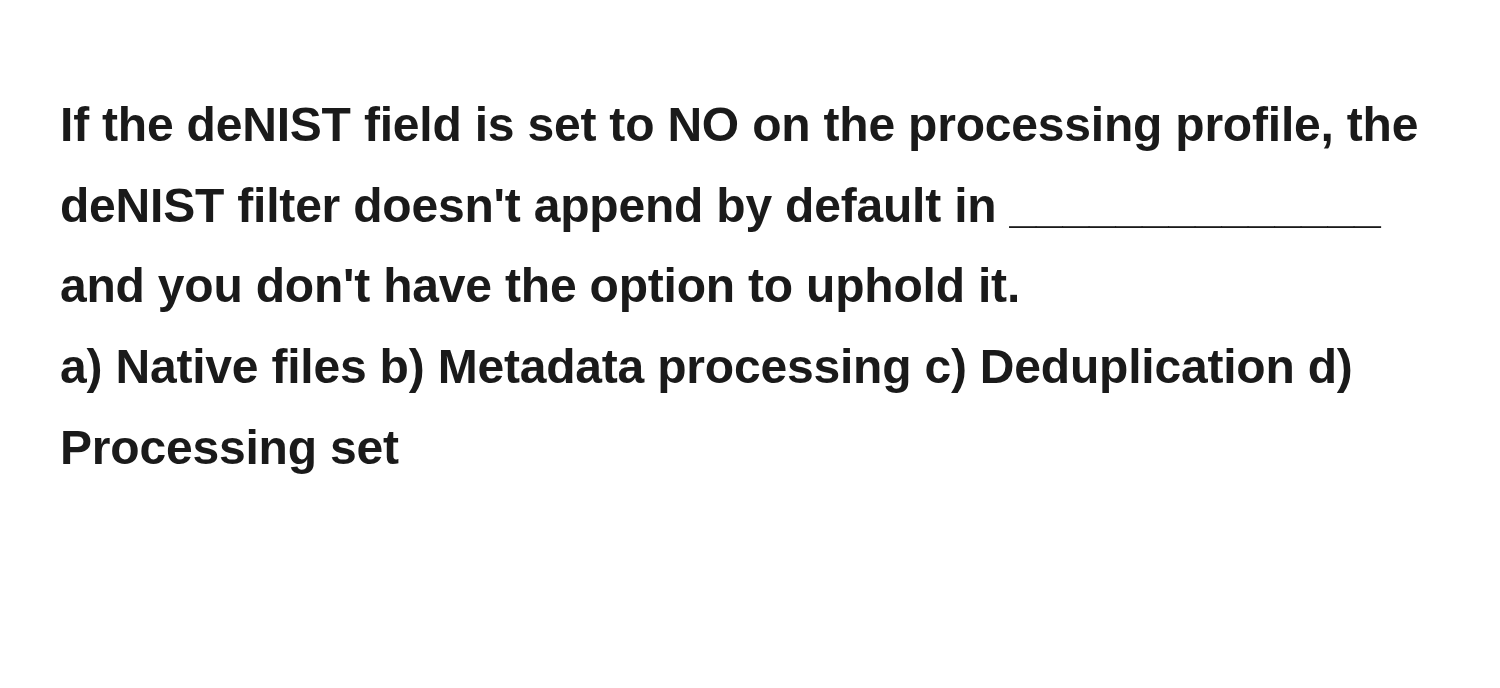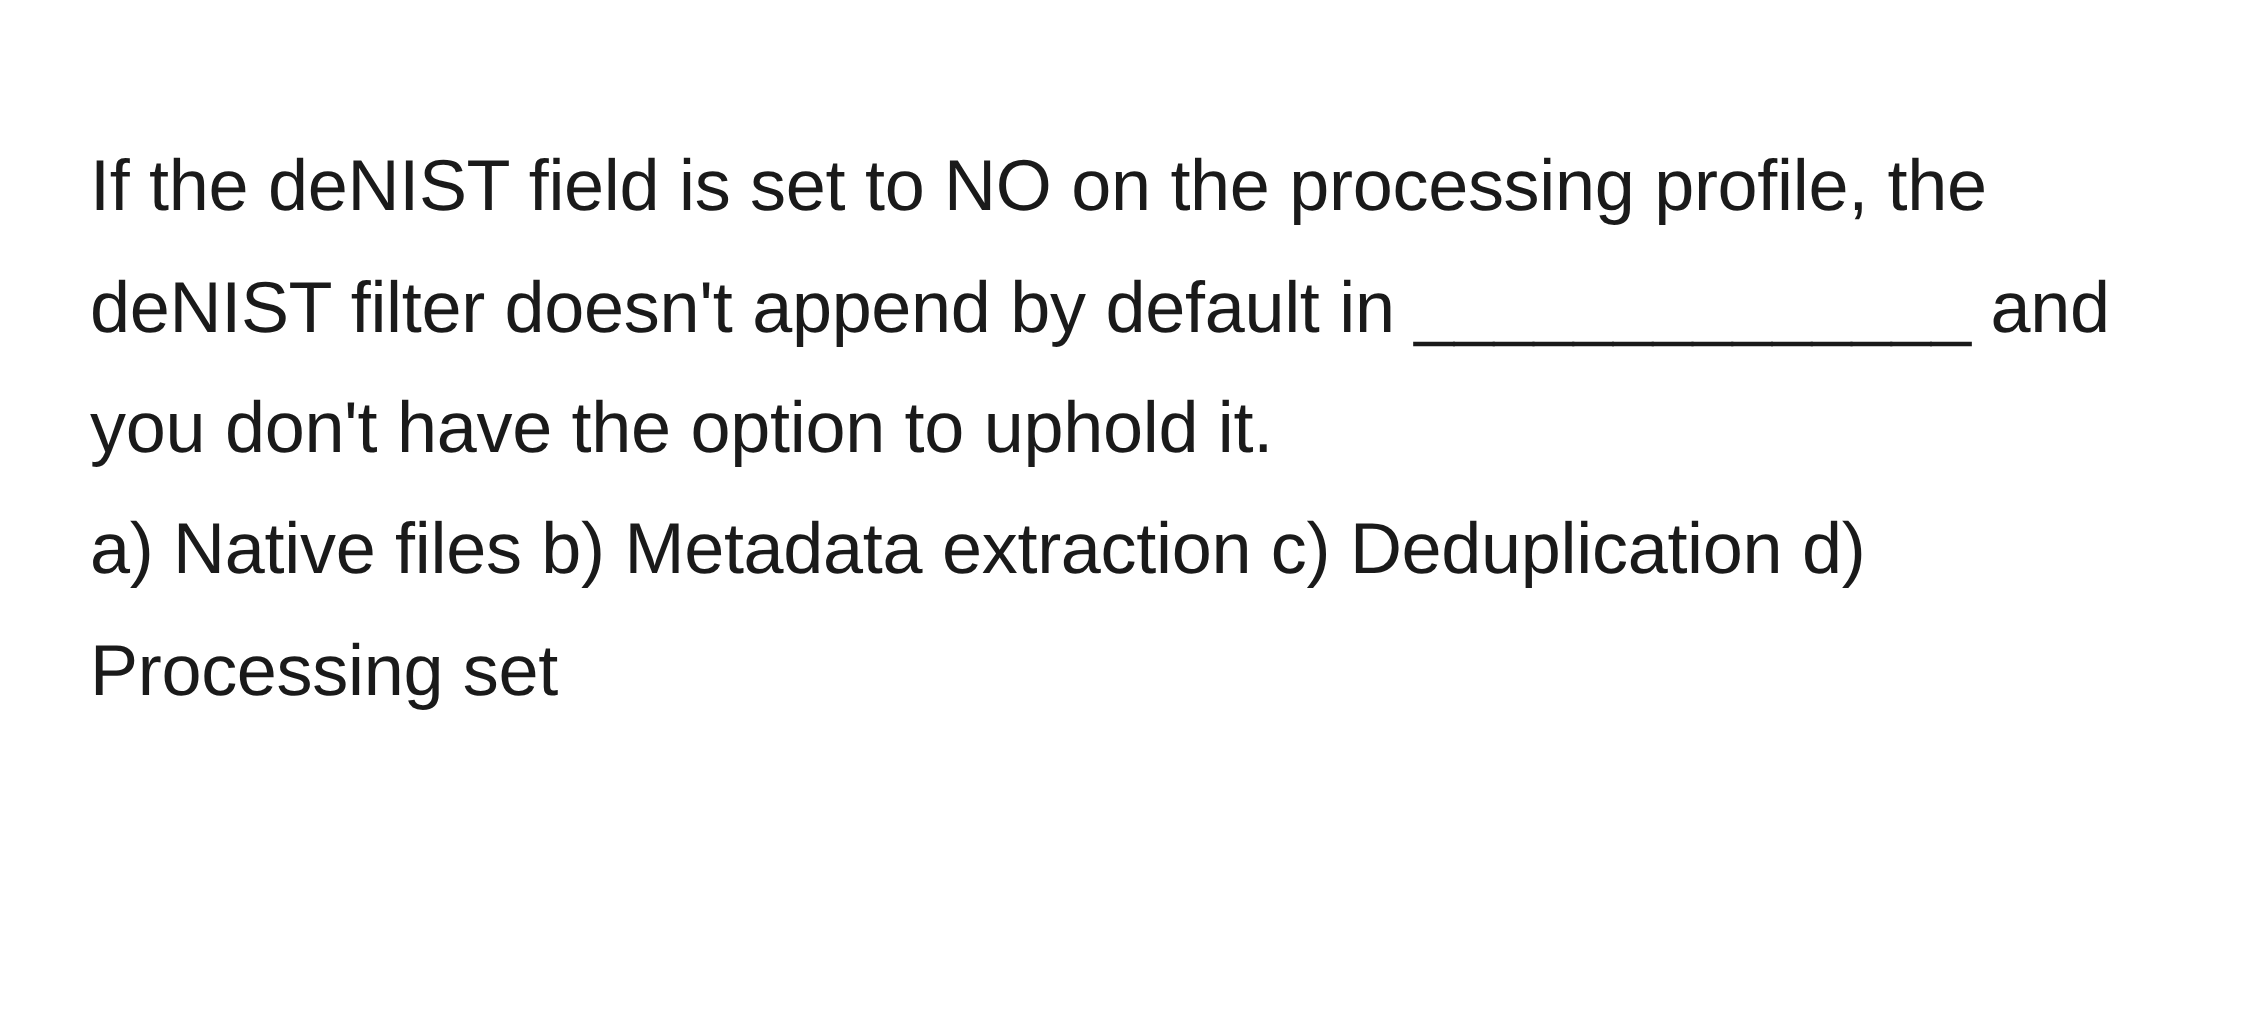--- a/index.html
+++ b/index.html
@@ -1,18 +1,19 @@
 <!DOCTYPE html>
 <html><head>
   <meta charset="utf-8">
   <style>
     * {
       margin: 0;
       padding: 0;
       box-sizing: border-box;
+      font-weight: bold;
     }
     body {
       width: 1500px;
       height: 688px;
       background-color: #ffffff;
       font-family: -apple-system, BlinkMacSystemFont, "Segoe UI", Helvetica, Arial, sans-serif;
       padding: 85px 60px 60px 60px;
     }
     .question-container {
       color: #1a1a1a;
@@ -26,14 +27,14 @@
     }
     .options-text {
       display: block;
     }
   </style>
 </head>
 <body>
 
 <div class="question-container">
   <span class="question-text">If the deNIST field is set to NO on the processing profile, the deNIST filter doesn't append by default in ______________ and you don't have the option to uphold it.</span>
-  <span class="options-text">a) Native files b) Metadata extraction c) Deduplication d) Processing set</span>
+  <span class="options-text">a) Native files b) Metadata processing c) Deduplication d) Processing set</span>
 </div>
 
 </body></html>

